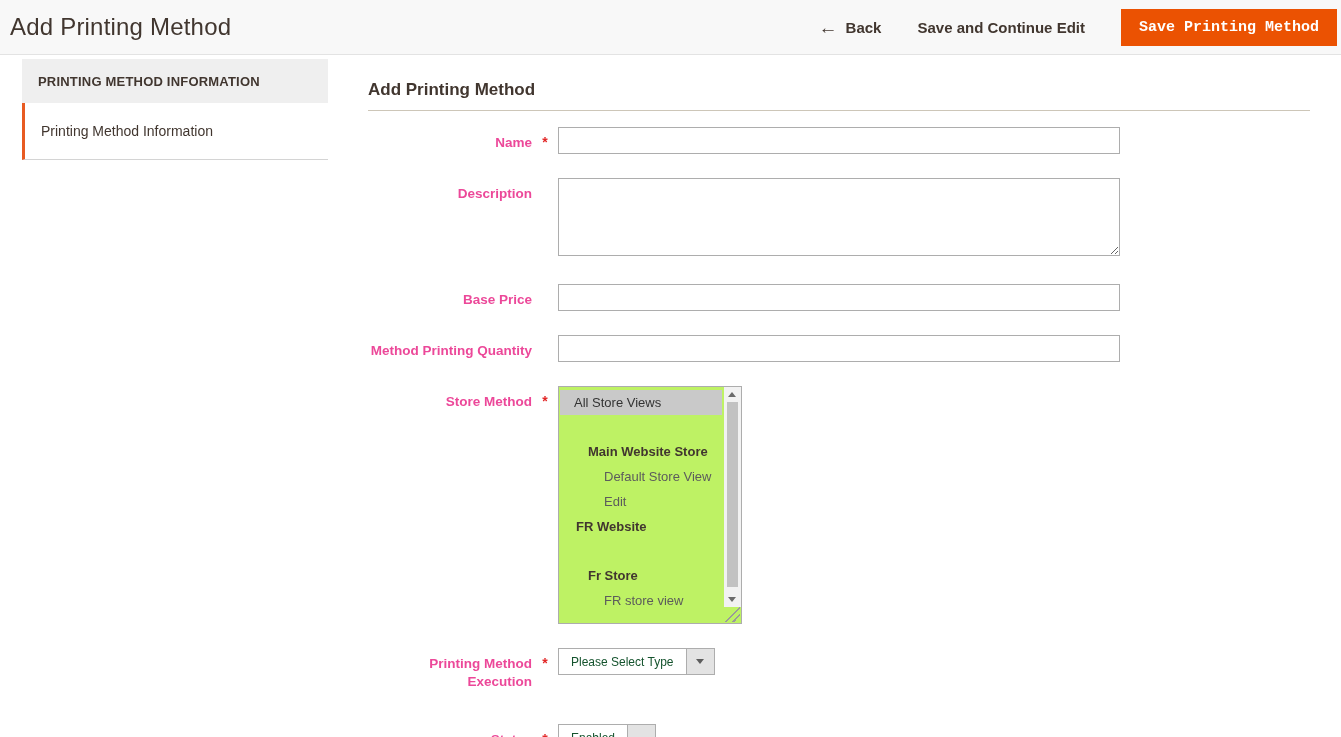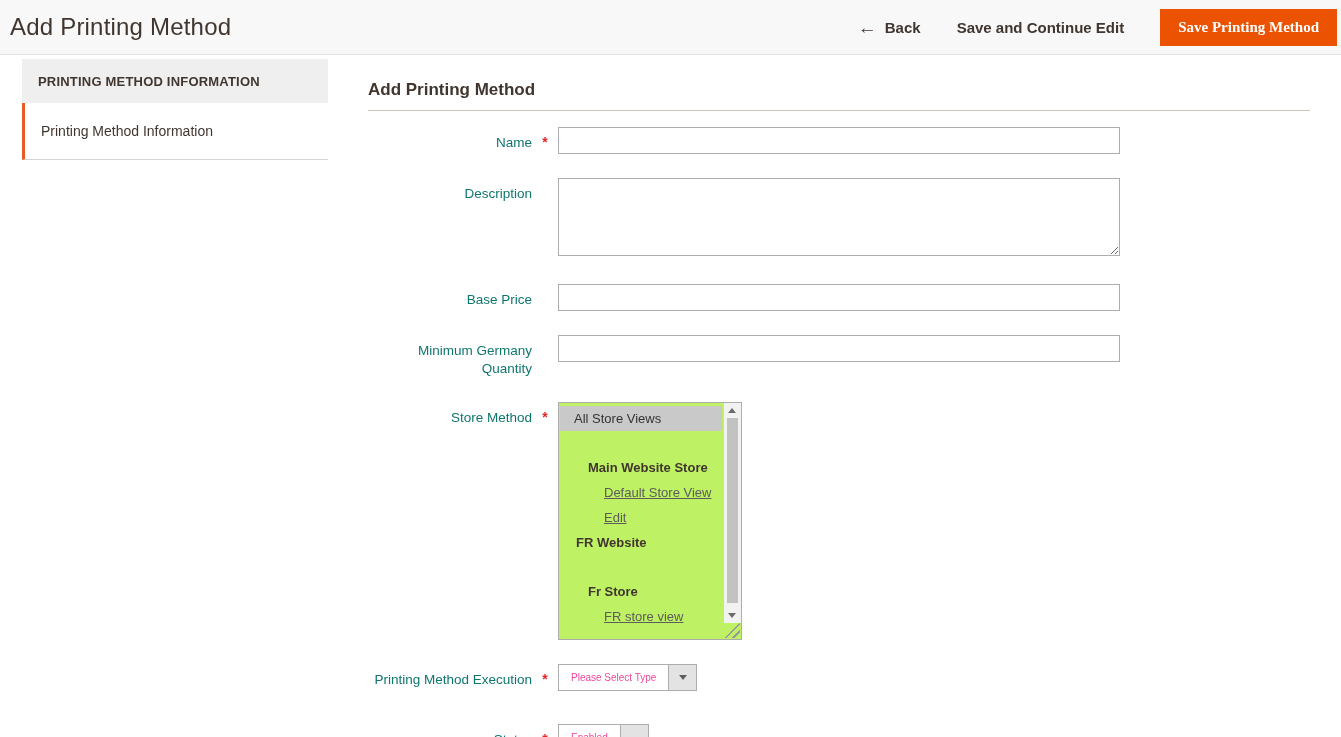--- a/index.html
+++ b/index.html
@@ -11,78 +11,78 @@
     background:#f8f8f8; border-bottom:1px solid #e3e3e3;
     display:flex; align-items:center; padding:0 4px 0 10px; }
   .page-title { font-size:24px; font-weight:400; color:#41362f; letter-spacing:.2px; }
   .header-actions { margin-left:auto; display:flex; align-items:center; gap:36px; }
   .text-btn { display:flex; align-items:center; gap:8px; font-size:15px; font-weight:600;
     color:#41362f; cursor:pointer; background:none; border:none;
     font-family:inherit; }
   .back-arrow { font-size:19px; font-weight:400; line-height:1; color:#41362f; }
   .primary-btn { background:#eb5202; border:1px solid #eb5202; color:#fff;
     font-size:15px; font-weight:700; padding:9px 17px; cursor:pointer;
-    font-family:Liberation Serif, serif; }
+    font-family:Liberation Mono, monospace; }
 
   
   .sidebar { position:absolute; left:22px; top:59px; width:306px; }
   .sidebar-header { background:#efefef; padding:15px 16px 14px; font-size:13px;
     font-weight:700; color:#41362f; letter-spacing:.2px; }
   .sidebar-item { background:#fff; border-left:3px solid #e85b22;
     border-bottom:1px solid #d4d4d4; padding:20px 16px; font-size:14px;
     color:#41362f; cursor:pointer; }
 
   
   .main { position:absolute; left:368px; top:59px; width:942px; }
   .section-title { margin-top:21px; font-size:17px; font-weight:600; color:#41362f; }
   .divider { border:none; border-top:1px solid #cdc6b8; margin:10px 0 16px; }
 
   .field { display:flex; margin-bottom:24px; }
-  .field-label { width:164px; text-align:right; font-size:13.5px; font-weight:400;
-    color:#0f766e; padding-top:7px; line-height:1.35; }
+  .field-label { width:164px; text-align:right; font-size:13.5px; font-weight:700;
+    color:#ec4899; padding-top:7px; line-height:1.35; }
   .field-star { width:26px; text-align:center; font-size:14px; font-weight:600;
     color:#e22626; padding-top:7px; }
   .field-ctrl { }
 
   .text-input { width:562px; height:27px; border:1px solid #adadad; background:#fff;
     padding:0 8px; font-family:inherit; font-size:14px; color:#303030; }
   .area-input { width:562px; height:78px; border:1px solid #adadad; background:#fff;
     padding:5px 8px; font-family:inherit; font-size:14px; color:#303030; resize:both; }
 
   
   .listbox { position:relative; width:184px; height:238px; border:1px solid #adadad;
     background:#bef264; overflow:hidden; }
   .listbox-items { margin-right:18px; padding-top:3px; }
   .opt { font-size:13px; padding:5px 4px 5px 15px; color:#5c5c5c; white-space:nowrap;
     cursor:pointer; }
   .opt.bold { font-weight:700; color:#41362f; }
   .opt.lvl1 { padding-left:17px; }
   .opt.lvl2 { padding-left:29px;margin-top:24px; }
-  .opt.lvl3 { padding-left:45px;text-decoration:underline; }
+  .opt.lvl3 { padding-left:45px; }
   .opt.selected { background:#c9c9c9; color:#333; margin:0 1px 0 1px; padding-left:14px; }
 
   .vscroll { position:absolute; top:0; right:0; width:17px; height:220px;
     background:#f2f2f2; cursor:pointer; }
   .vscroll .thumb { position:absolute; left:3px; right:3px; top:15px; height:185px;
     background:#c2c2c2; }
   .arr-up,.arr-dn { position:absolute; left:4px; width:0; height:0;
     border-left:4.5px solid transparent; border-right:4.5px solid transparent; }
   .arr-up { top:5px; border-bottom:5px solid #6b6b6b; }
   .arr-dn { bottom:5px; border-top:5px solid #6b6b6b; }
   .resize-grip { position:absolute; right:1px; bottom:1px; width:15px; height:15px;
     background:
       linear-gradient(135deg, transparent 48%, #9a9a9a 48%, #9a9a9a 56%, transparent 56%,
         transparent 72%, #9a9a9a 72%, #9a9a9a 80%, transparent 80%);
     cursor:nwse-resize; }
 
   
   .select { display:inline-flex; height:27px; border:1px solid #adadad; background:#fff;
     cursor:pointer; }
-  .select-value { display:flex; align-items:center; padding:0 12px; font-size:10px;
-    color:#ec4899; white-space:nowrap;text-align:center; }
+  .select-value { display:flex; align-items:center; padding:0 12px; font-size:12px;
+    color:#14532d; white-space:nowrap;text-align:center; }
   .select-btn { width:28px; background:#e3e3e3; border-left:1px solid #adadad;
     display:flex; align-items:center; justify-content:center; }
   .caret { width:0; height:0; border-left:4.5px solid transparent;
     border-right:4.5px solid transparent; border-top:5.5px solid #5d5d5d; }
 </style>
 </head>
 <body>
 
 <header class="page-header">
   <h1 class="page-title">Add Printing Method</h1>
@@ -123,21 +123,21 @@
 
   <div class="field">
     <div class="field-label">Base Price</div>
     <div class="field-star"></div>
     <div class="field-ctrl">
       <input type="text" class="text-input" value="" style="">
     </div>
   </div>
 
   <div class="field">
-    <div class="field-label">Minimum Germany Quantity</div>
+    <div class="field-label">Method Printing Quantity</div>
     <div class="field-star"></div>
     <div class="field-ctrl">
       <input type="text" class="text-input" value="" style="">
     </div>
   </div>
 
   <div class="field">
     <div class="field-label">Store Method</div>
     <div class="field-star">*</div>
     <div class="field-ctrl">

